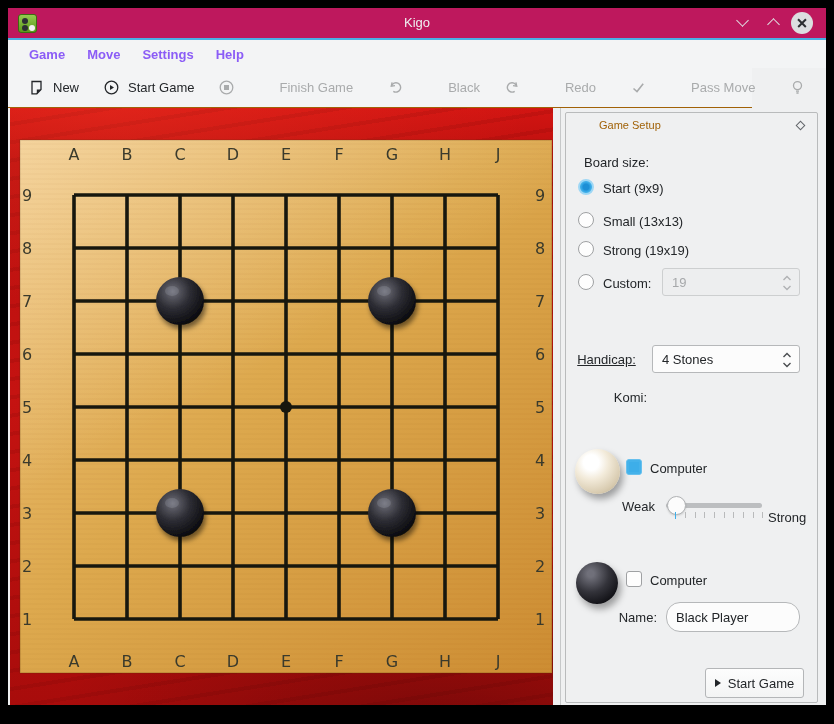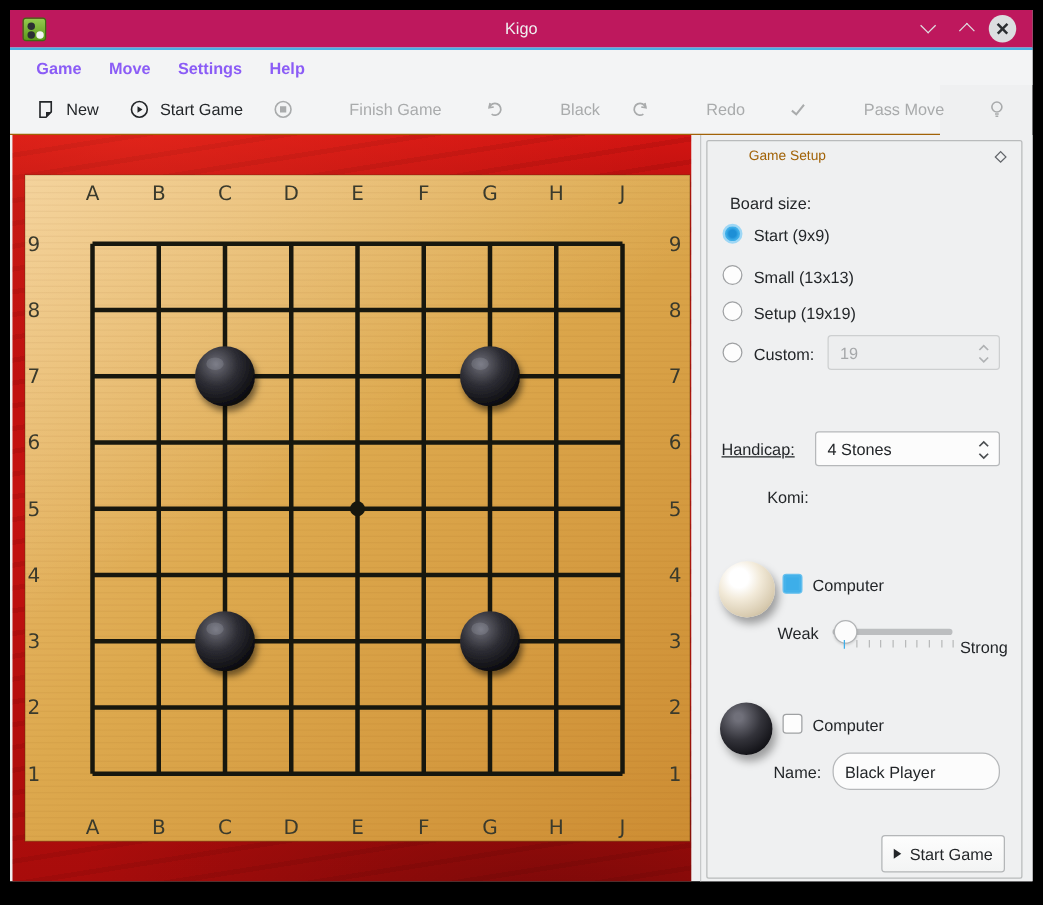--- a/index.html
+++ b/index.html
@@ -406,21 +406,21 @@
       <span id="dock-title">Game Setup</span>
       <span id="dock-float-icon"></span>
 
       <span class="plabel" style="left:18px; top:42px;">Board size:</span>
 
       <span class="radio checked" style="top:66px;"></span>
       <span class="plabel" style="left:37px; top:68px;">Start (9x9)</span>
       <span class="radio" style="top:99px;"></span>
       <span class="plabel" style="left:37px; top:101px;">Small (13x13)</span>
       <span class="radio" style="top:128px;"></span>
-      <span class="plabel" style="left:37px; top:130px;">Setup (19x19)</span>
+      <span class="plabel" style="left:37px; top:130px;">Strong (19x19)</span>
       <span class="radio" style="top:161px;"></span>
       <span class="plabel" style="left:37px; top:163px;">Custom:</span>
 
       <div class="spin disabled" style="left:96px; top:155px; width:138px;">
         <span>19</span>
         <span class="chevs">
           <svg width="10" height="20" viewBox="0 0 10 20" fill="none" stroke="#b0b2b4" stroke-width="1.4">
               <polyline points="1.5,7 5,3.5 8.5,7"></polyline>
               <polyline points="1.5,13 5,16.5 8.5,13"></polyline>
             </svg>

